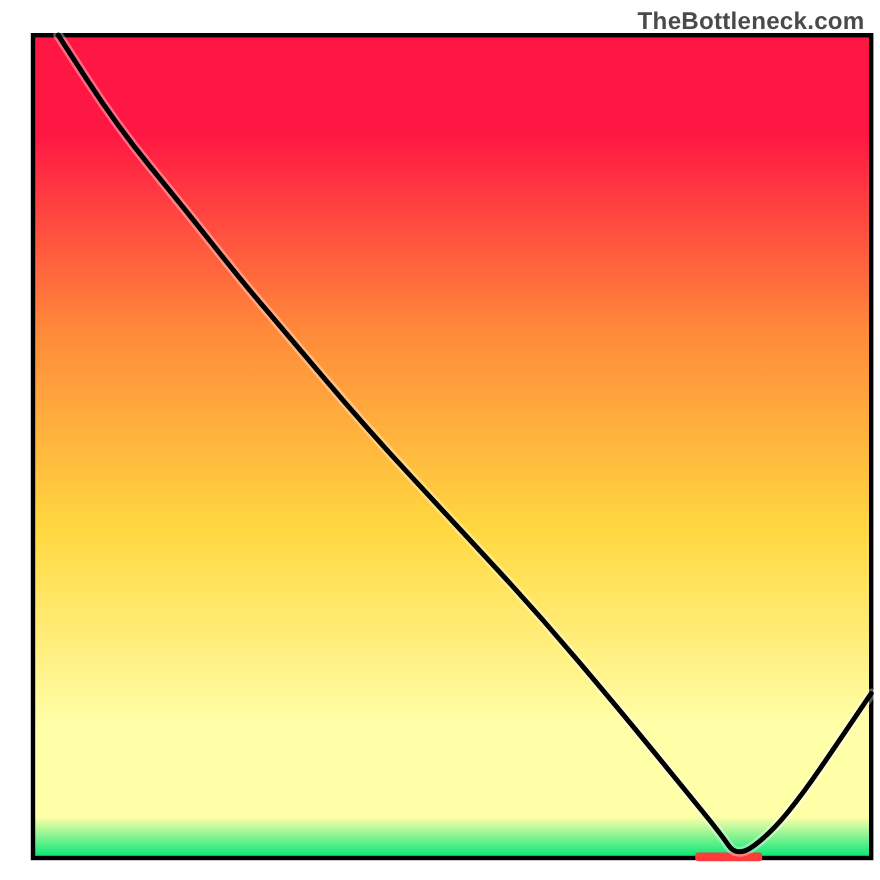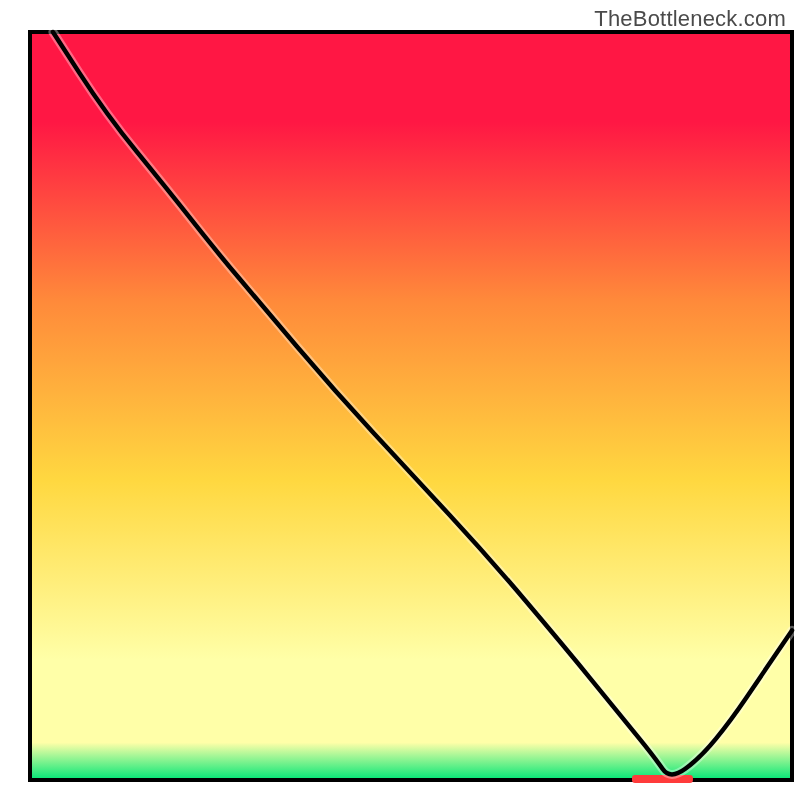--- a/index.html
+++ b/index.html
@@ -14,21 +14,21 @@
   .stage {
     position: relative;
     width: 800px;
     height: 800px;
   }
   .watermark {
     position: absolute;
     top: 6px;
     right: 14px;
     font-size: 22px;
-    font-weight: 400;
+    font-weight: 700;
     color: #4a4a4a;
     letter-spacing: 0.2px;
   }
 </style>
 </head>
 <body>
 
 <div class="stage">
   <svg id="chart-svg" width="800" height="800" viewBox="0 0 800 800">
       <defs>

